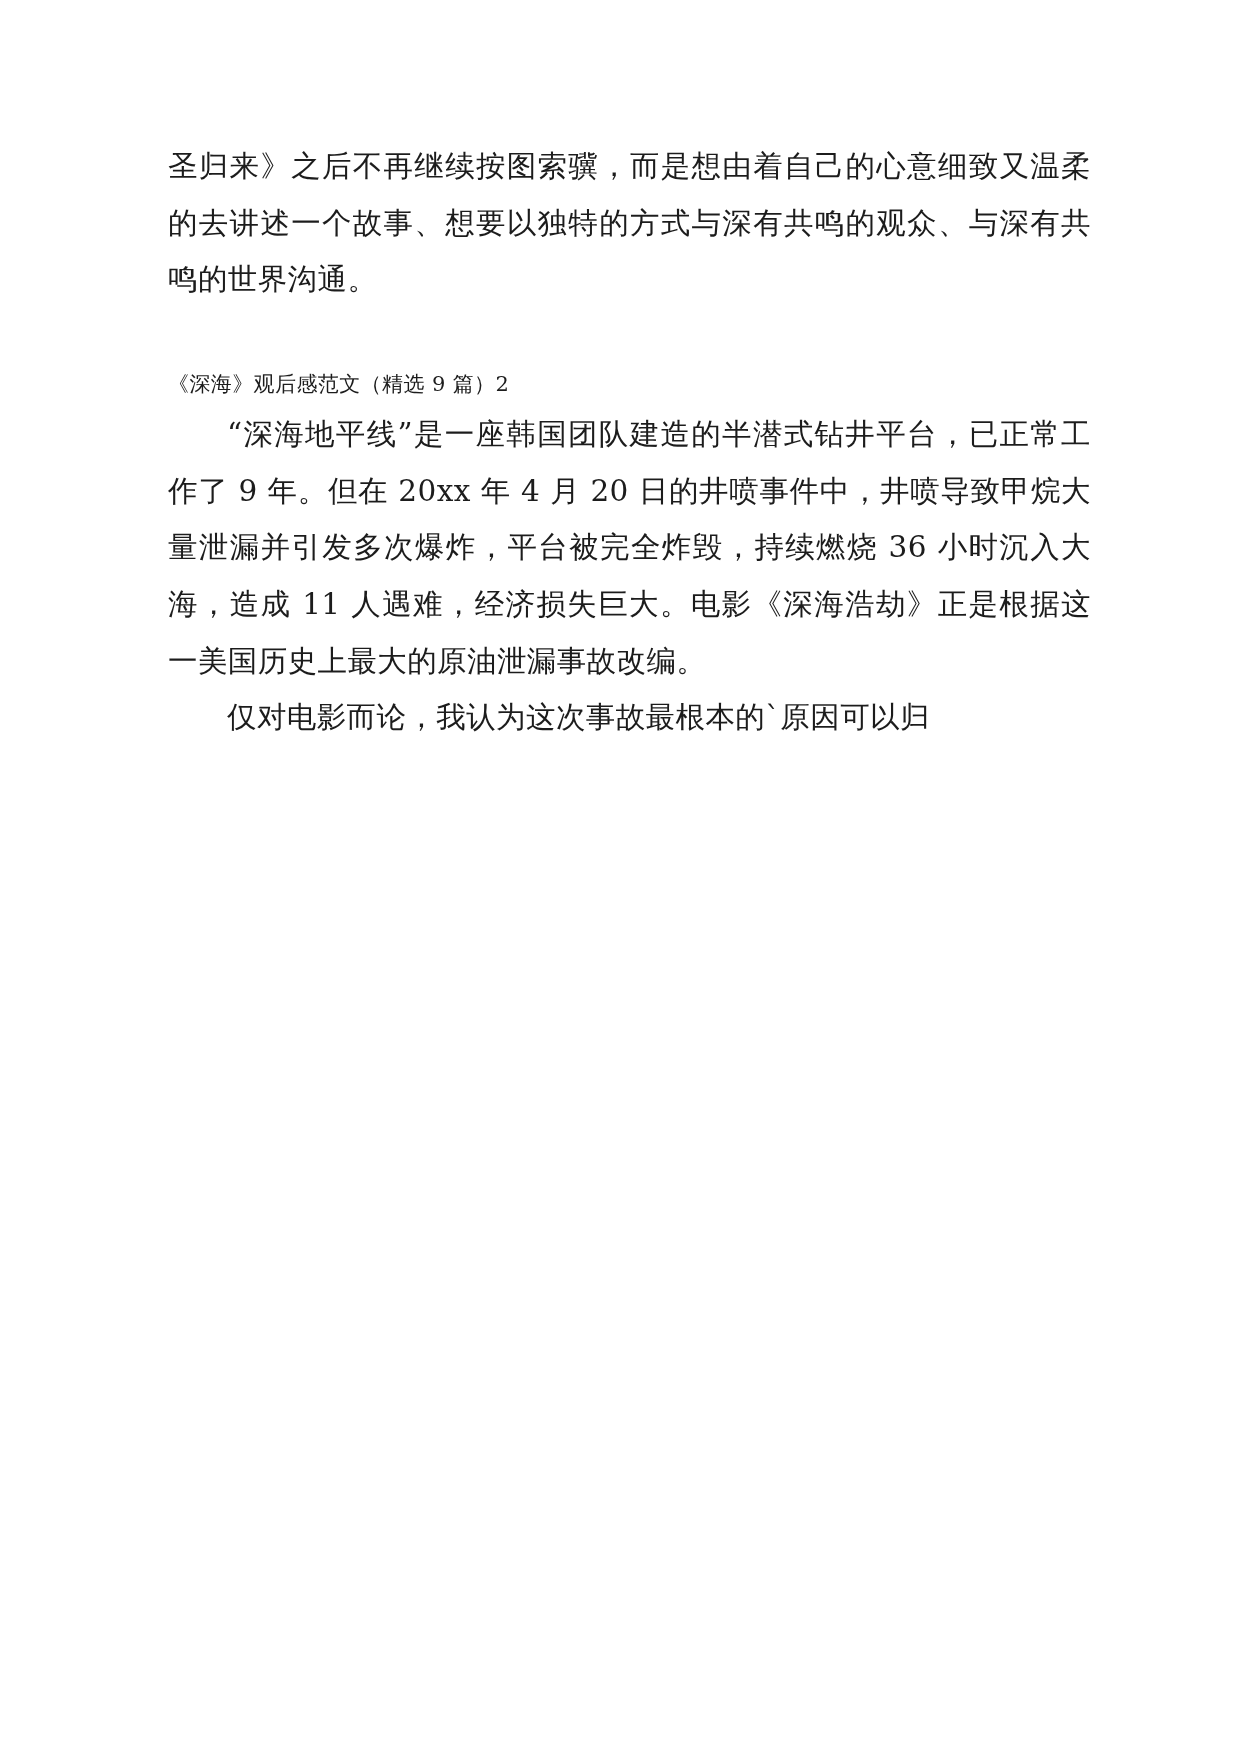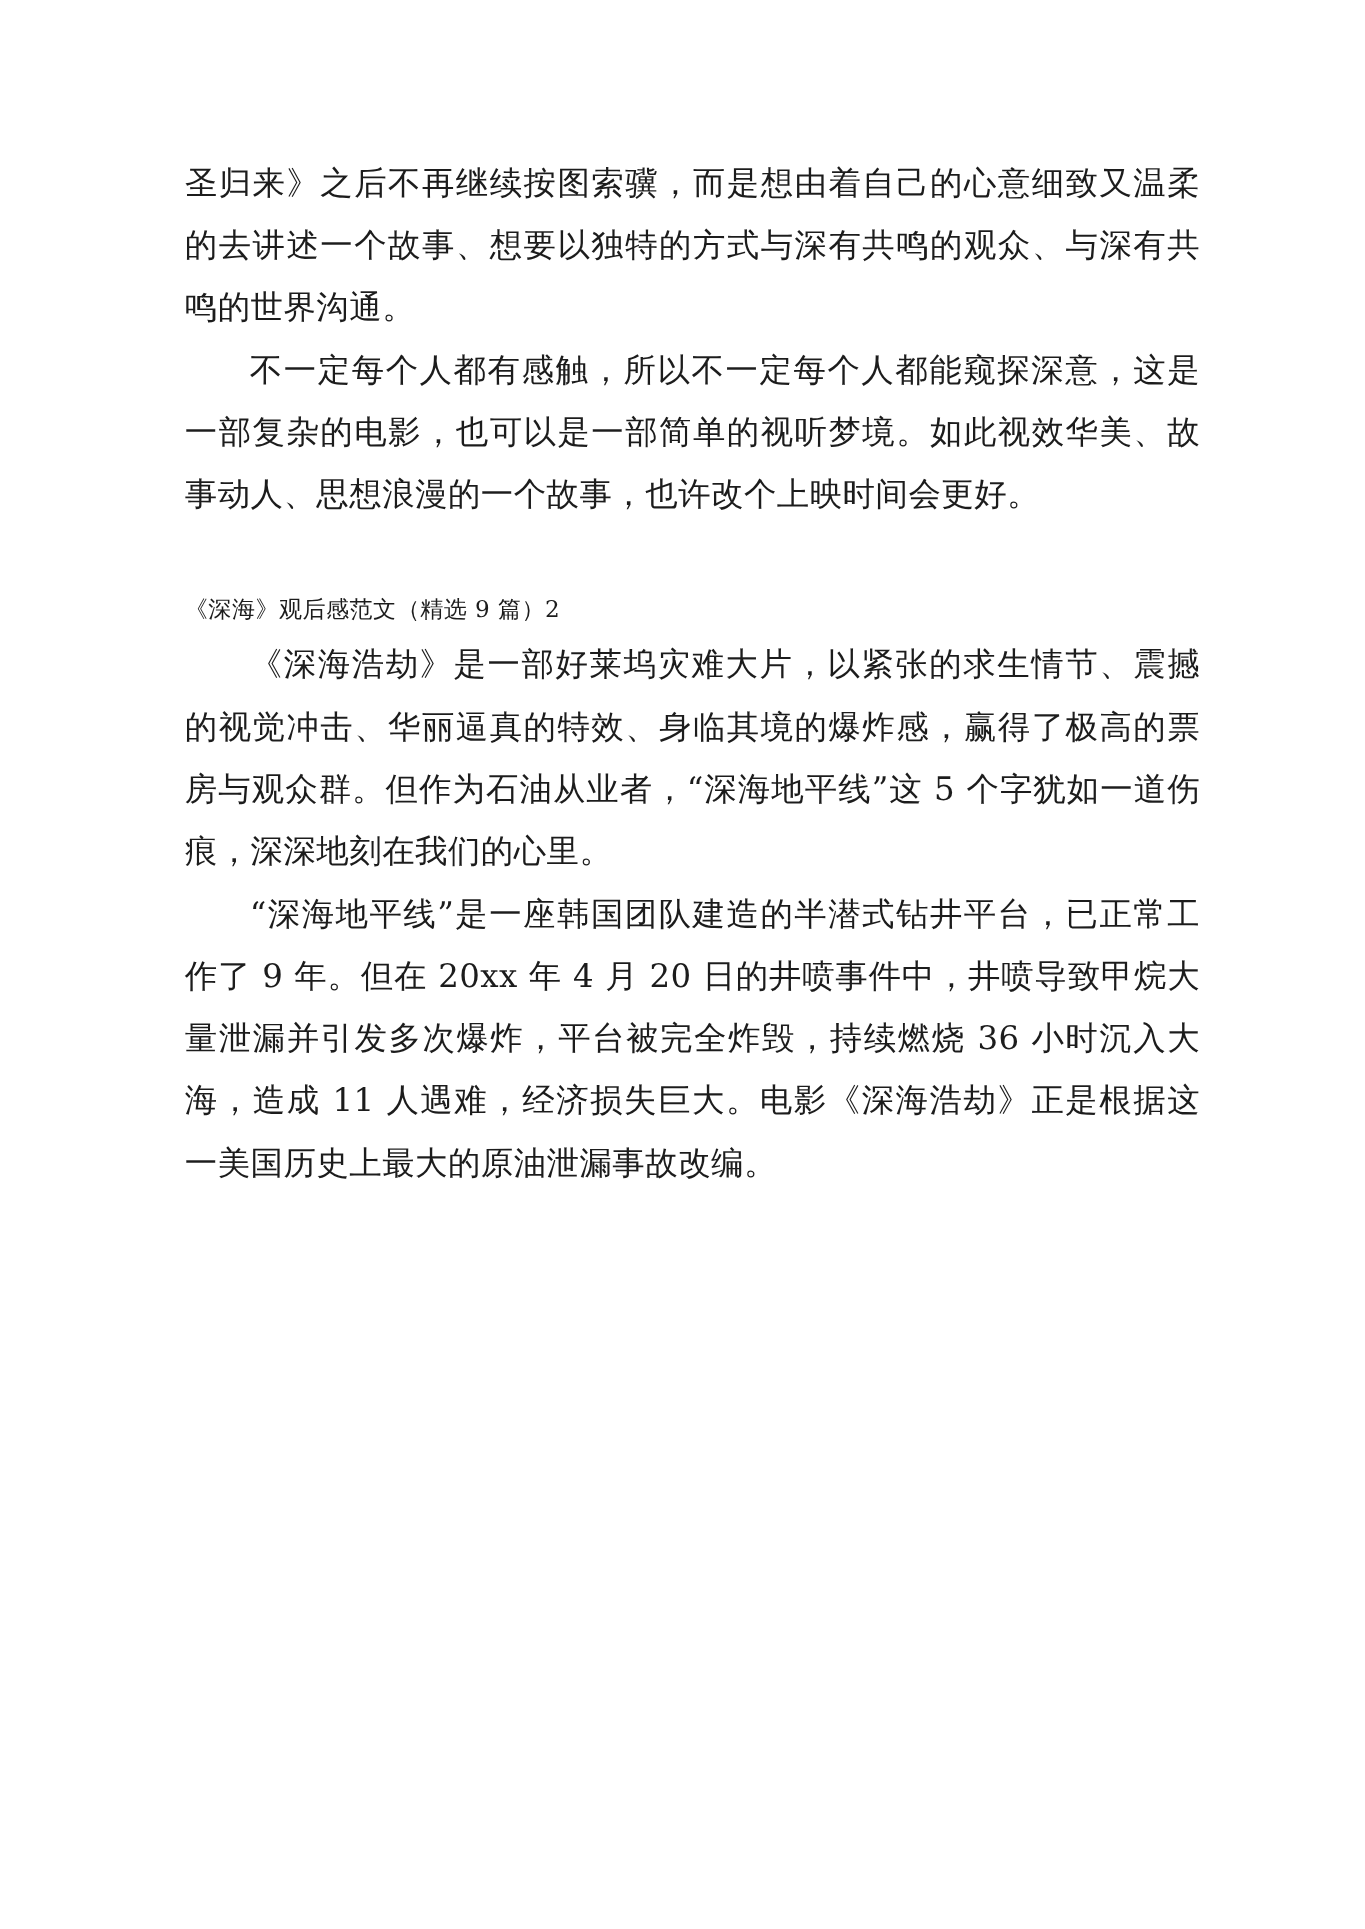--- a/index.html
+++ b/index.html
@@ -47,24 +47,23 @@
   }
 </style>
 </head>
 <body>
 
 <div class="page">
   <div class="doc-body">
 
     <p class="para cont">圣归来》之后不再继续按图索骥，而是想由着自己的心意细致又温柔的去讲述一个故事、想要以独特的方式与深有共鸣的观众、与深有共鸣的世界沟通。</p>
 
-    <p class="para">不一定每个人都有感触，所以不一定每个人都能窥探深意，这是一部复杂的电影，也可以是一部简单的视听梦境。如此视效华美、故事动人、思想浪漫的一个故事，也许改个上映时间会更好。</p>
 
     <p class="heading">《深海》观后感范文（精选 9 篇）2</p>
 
-    <p class="para">《深海浩劫》是一部好莱坞灾难大片，以紧张的求生情节、震撼的视觉冲击、华丽逼真的特效、身临其境的爆炸感，赢得了极高的票房与观众群。但作为石油从业者，“深海地平线”这 5 个字犹如一道伤痕，深深地刻在我们的心里。</p>
 
     <p class="para">“深海地平线”是一座韩国团队建造的半潜式钻井平台，已正常工作了 9 年。但在 20xx 年 4 月 20 日的井喷事件中，井喷导致甲烷大量泄漏并引发多次爆炸，平台被完全炸毁，持续燃烧 36 小时沉入大海，造成 11 人遇难，经济损失巨大。电影《深海浩劫》正是根据这一美国历史上最大的原油泄漏事故改编。</p>
 
 
+    <p class="para">仅对电影而论，我认为这次事故最根本的`原因可以归</p>
 
   </div>
 </div>
 
 </body></html>

